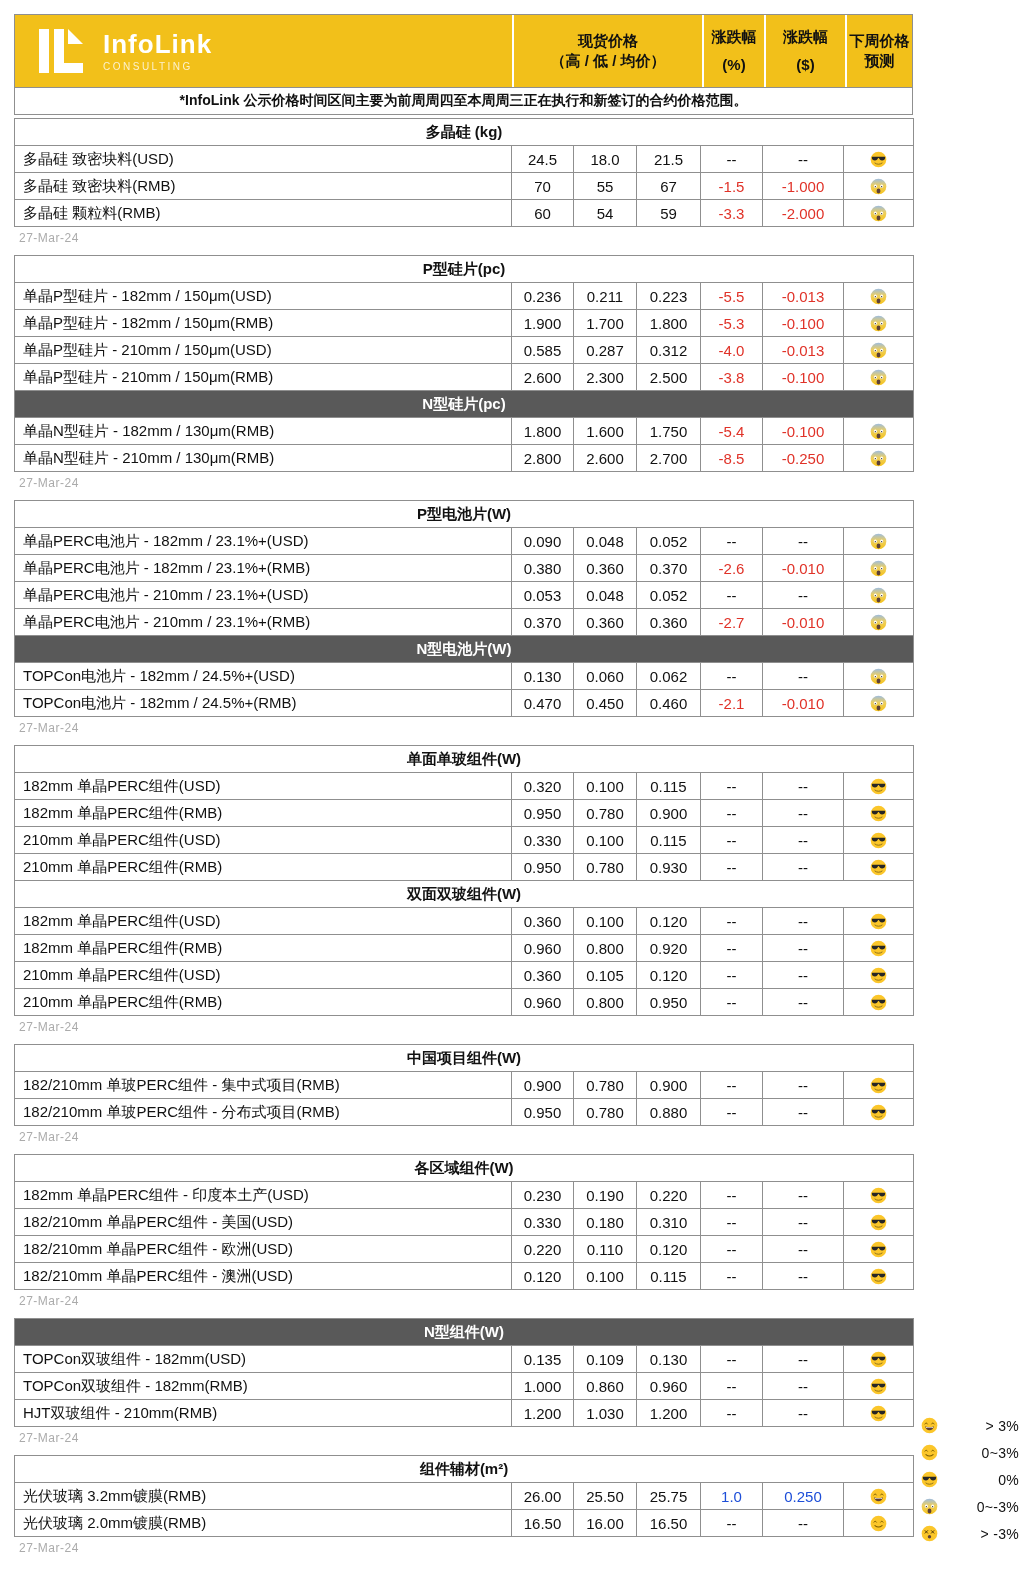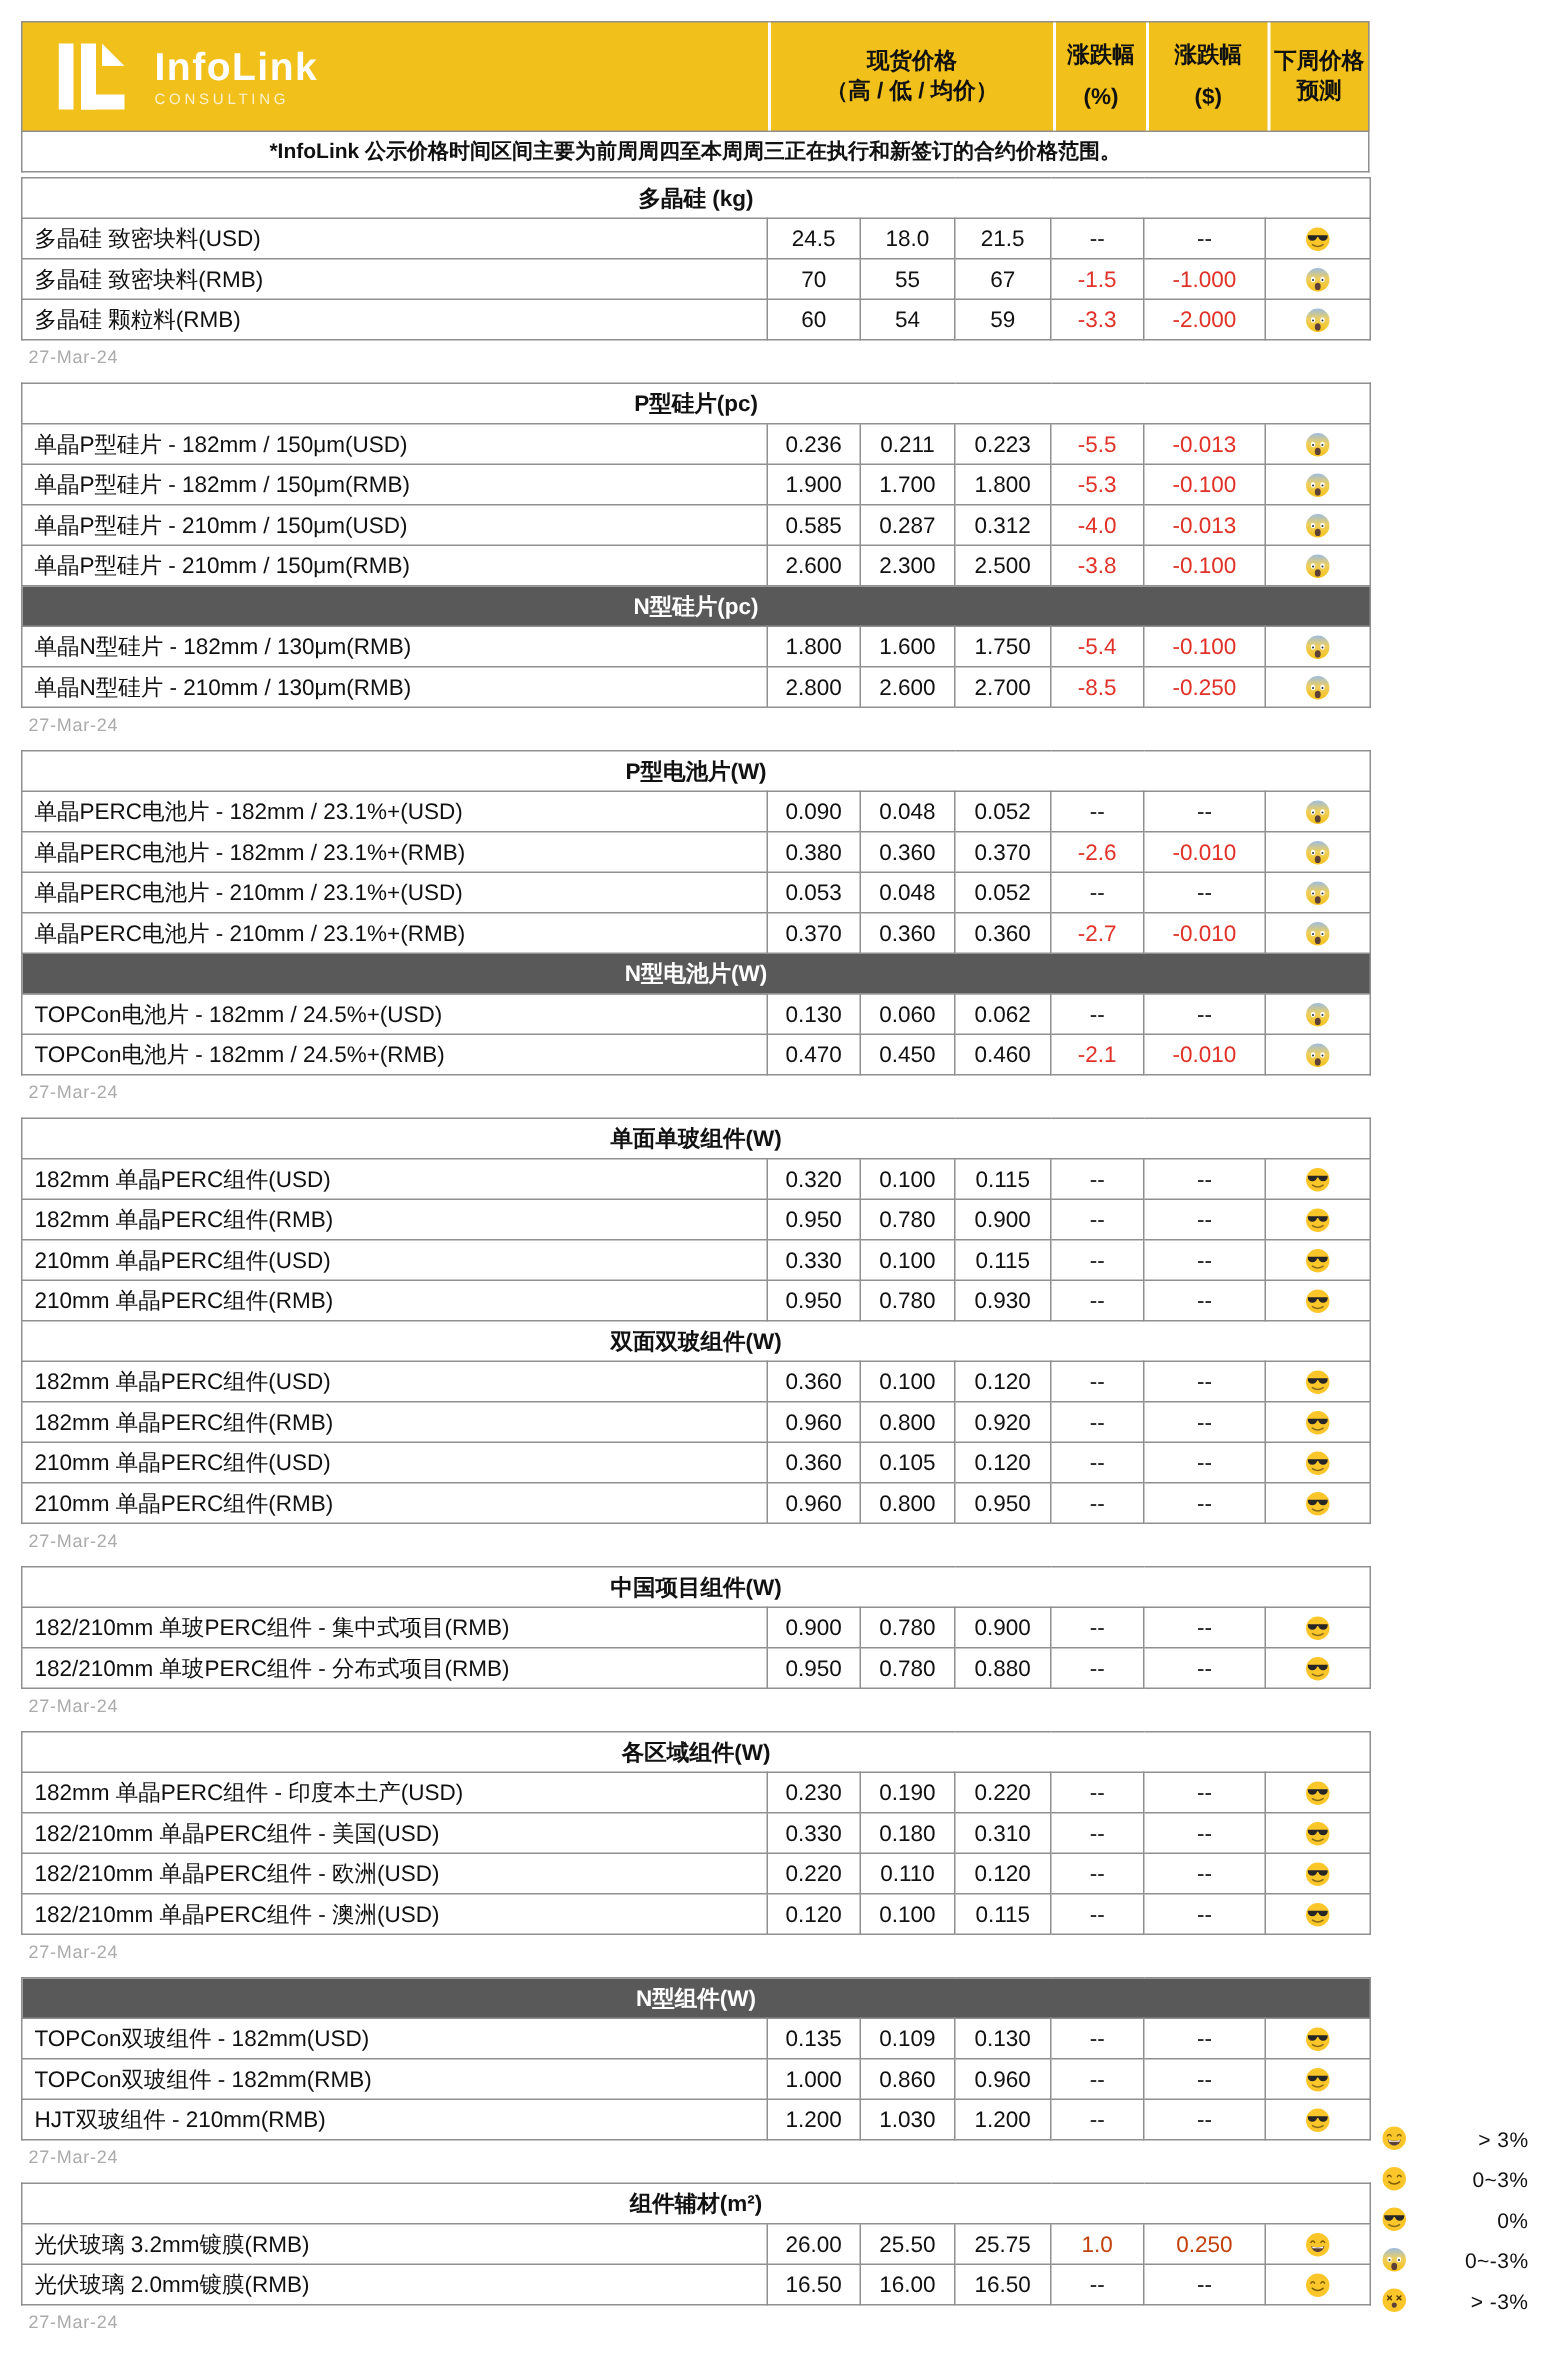--- a/index.html
+++ b/index.html
@@ -29,21 +29,21 @@
         font-weight:bold;font-size:14px;margin-bottom:3px}
 
   
   table.pt{border-collapse:collapse;table-layout:fixed;width:899px}
   table.pt td{border:1px solid #8f8f8f;height:27px;font-size:15px;vertical-align:middle;background:#fff}
   td.sec{background:#D6D6D6;font-weight:bold;text-align:center;height:24px;font-size:15px}
   tr.dark td.sec{background:#595959;color:#fff}
   td.lbl{padding-left:8px;white-space:nowrap;overflow:hidden}
   td.num{text-align:center}
   td.neg{color:#E03228}
-  td.pos{color:#c2410c}
+  td.pos{color:#1d4ed8}
   td.ico{text-align:center}
   td.ico svg{vertical-align:middle}
   .date{font-size:12px;color:#ababab;line-height:15px;margin:4px 0 9px 5px;letter-spacing:.5px}
 
   
   .legend{position:absolute;left:921px;top:1412px;width:98px}
   .legend-item{display:flex;align-items:center;justify-content:space-between;height:27px}
   .legend-item svg{display:block}
   .legend-label{font-size:14px;color:#111;letter-spacing:.3px}
 </style>

